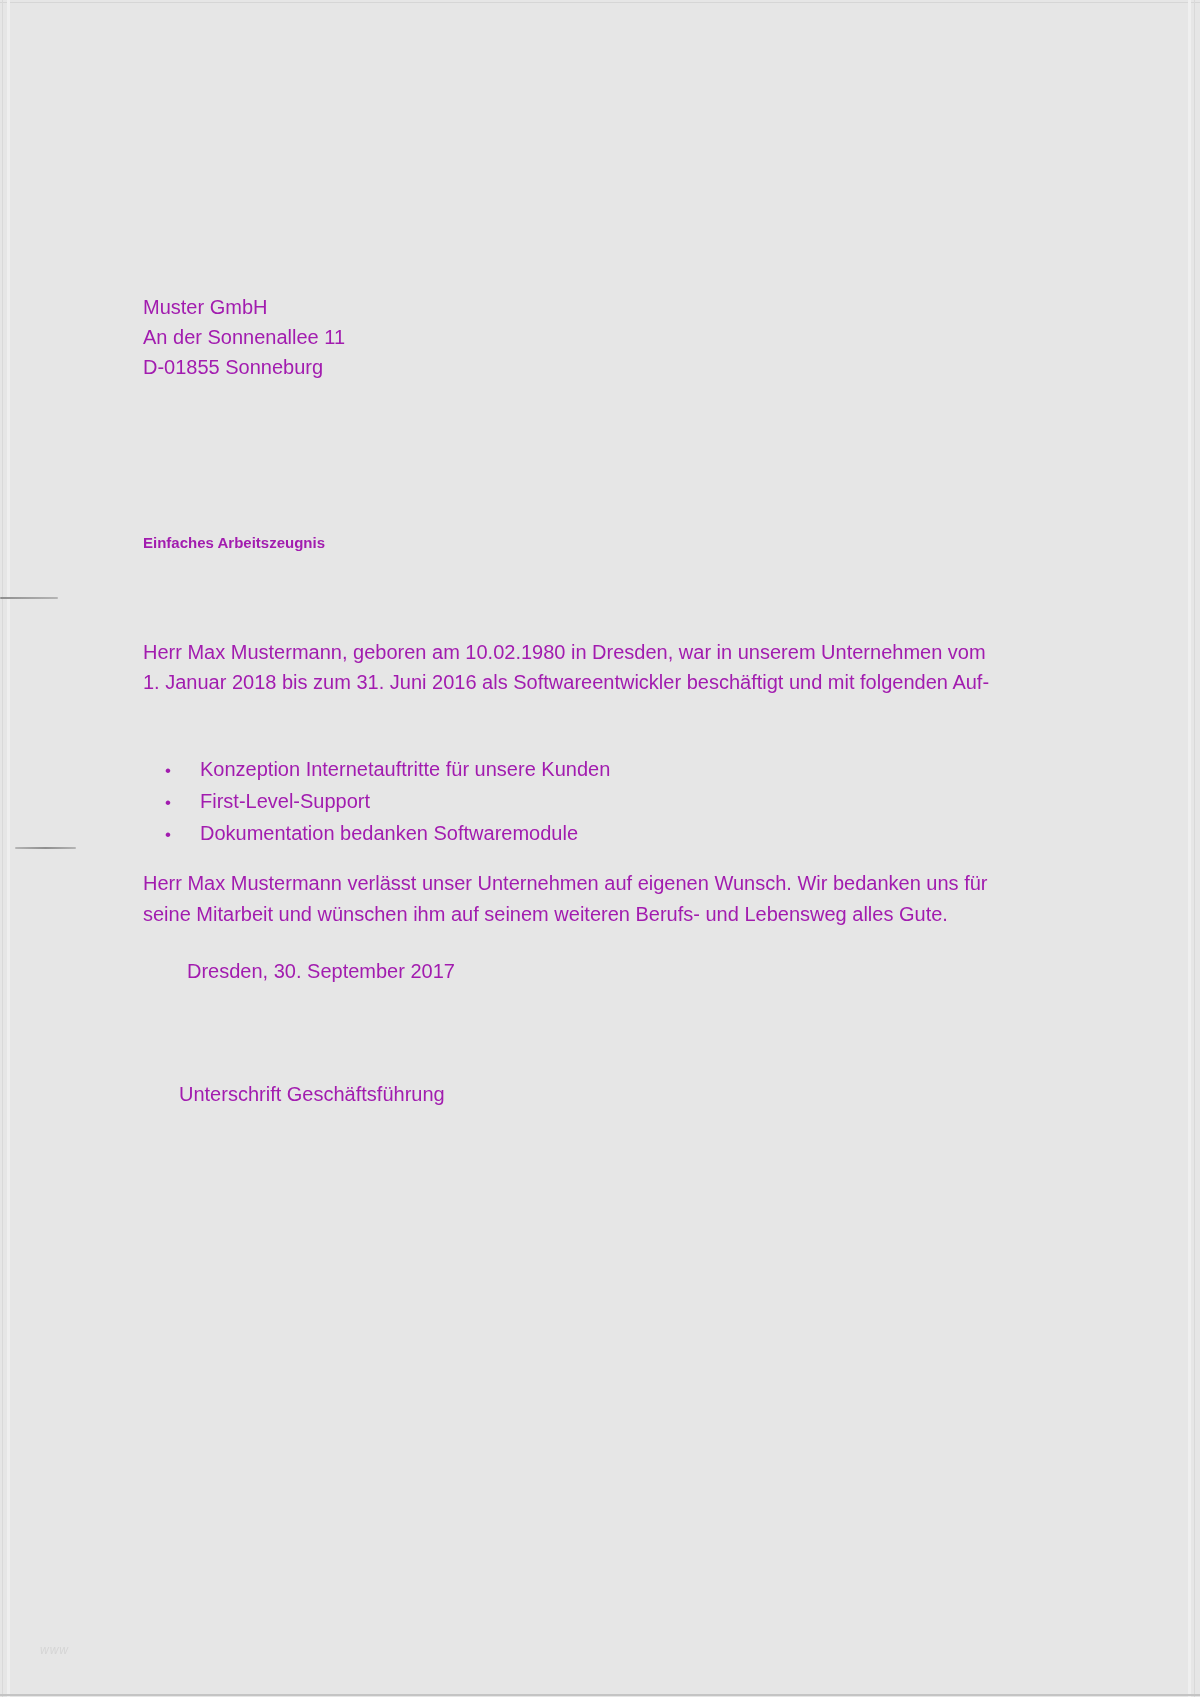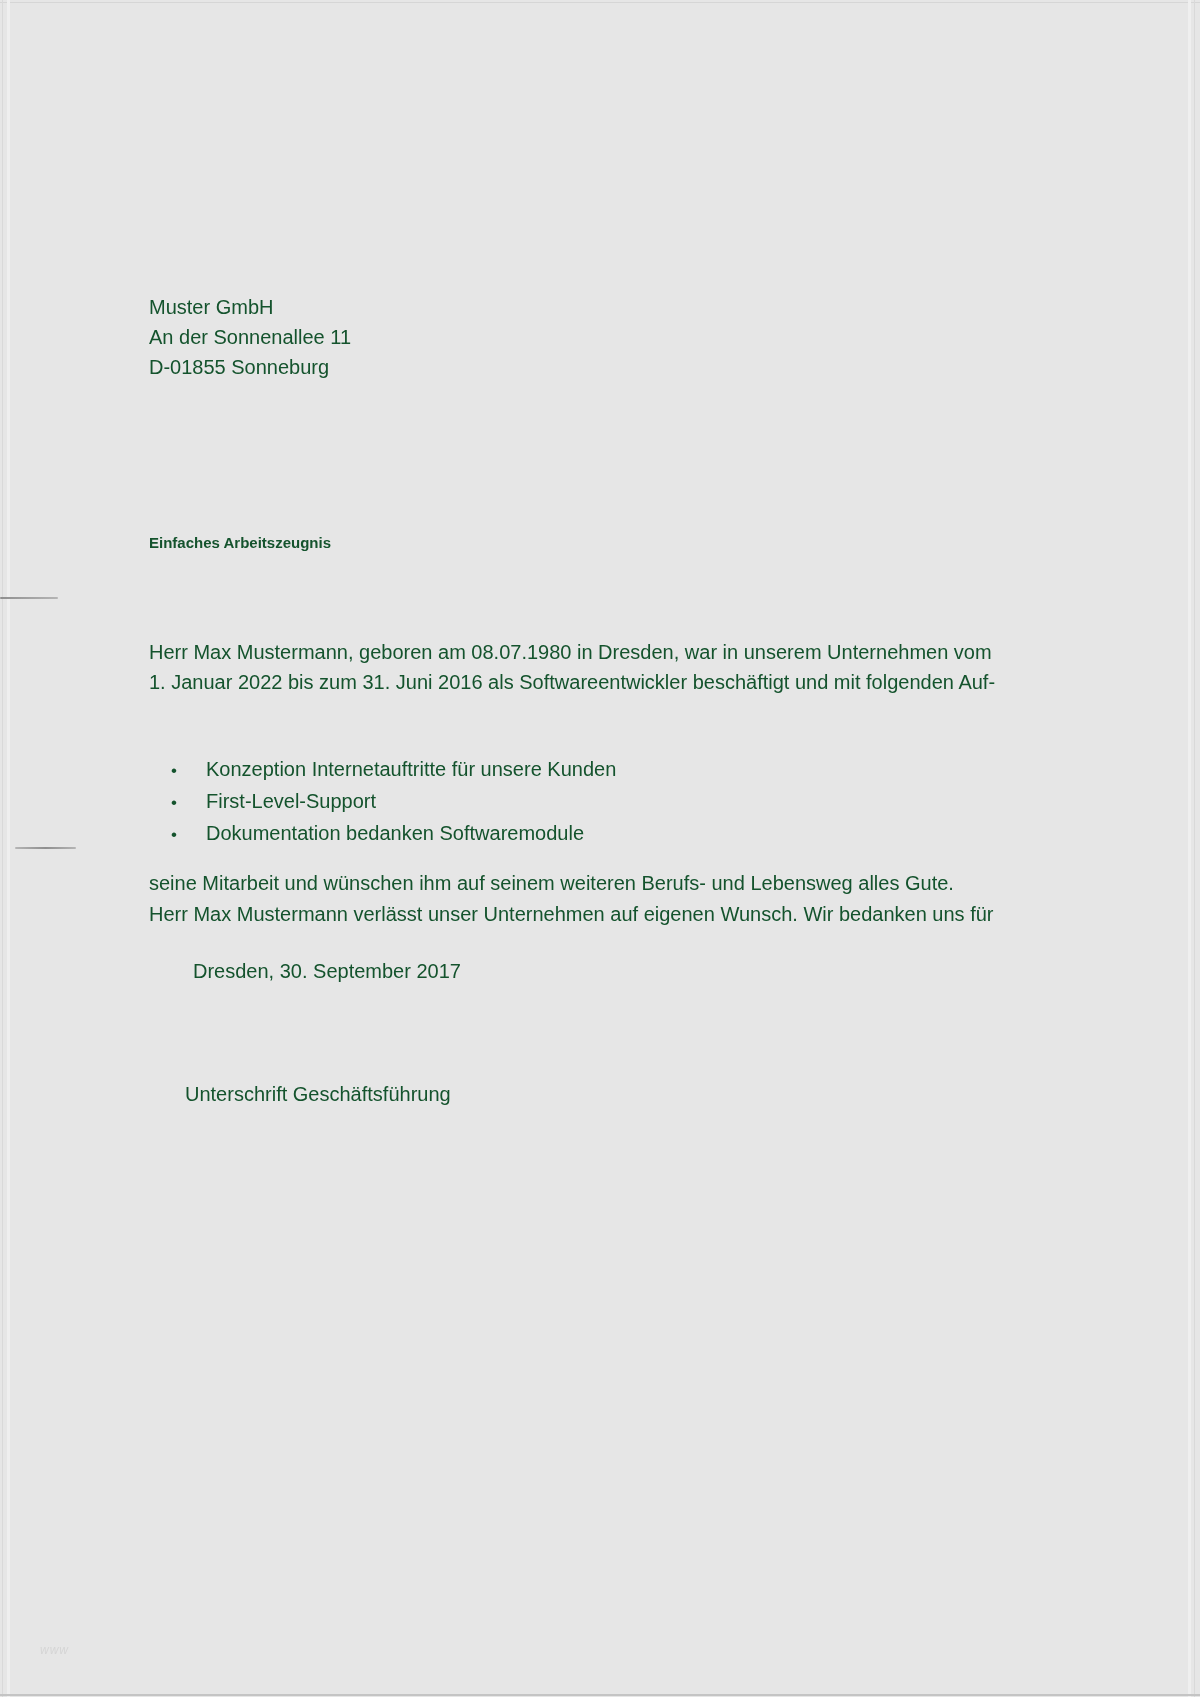--- a/index.html
+++ b/index.html
@@ -51,23 +51,23 @@
     border-radius: 1px;
   }
   .fold-mark-2 {
     position: absolute; left: 15px; top: 847px; width: 61px; height: 2px;
     background: linear-gradient(to right, #b5b5b5, #8f8f8f, #b5b5b5);
     border-radius: 1px;
   }
   
   .block {
     position: absolute;
-    left: 149px;
+    left: 143px;
     font-size: 20px;
-    color: #14532d;
+    color: #a21caf;
   }
   .line { white-space: nowrap; }
   .address {
     top: 292px;
     line-height: 30px;
   }
   .heading {
     top: 534px;
     font-size: 15px;
     font-weight: bold;
@@ -127,42 +127,42 @@
 
   <div class="block address">
     <div class="line">Muster GmbH</div>
     <div class="line">An der Sonnenallee 11</div>
     <div class="line">D-01855 Sonneburg</div>
   </div>
 
   <div class="block heading line">Einfaches Arbeitszeugnis</div>
 
   <div class="block intro">
-    <div class="line">Herr Max Mustermann, geboren am 08.07.1980 in Dresden, war in unserem Unternehmen vom</div>
-    <div class="line">1. Januar 2022 bis zum 31. Juni 2016 als Softwareentwickler beschäftigt und mit folgenden Auf-</div>
+    <div class="line">Herr Max Mustermann, geboren am 10.02.1980 in Dresden, war in unserem Unternehmen vom</div>
+    <div class="line">1. Januar 2018 bis zum 31. Juni 2016 als Softwareentwickler beschäftigt und mit folgenden Auf-</div>
   </div>
 
   <div class="block tasks">
     <div class="task-row">
       <span class="bullet-marker">•</span>
       <span class="line">Konzeption Internetauftritte für unsere Kunden</span>
     </div>
     <div class="task-row">
       <span class="bullet-marker">•</span>
       <span class="line">First-Level-Support</span>
     </div>
     <div class="task-row">
       <span class="bullet-marker">•</span>
       <span class="line">Dokumentation bedanken Softwaremodule</span>
     </div>
   </div>
 
   <div class="block closing">
+    <div class="line">Herr Max Mustermann verlässt unser Unternehmen auf eigenen Wunsch. Wir bedanken uns für</div>
     <div class="line">seine Mitarbeit und wünschen ihm auf seinem weiteren Berufs- und Lebensweg alles Gute.</div>
-    <div class="line">Herr Max Mustermann verlässt unser Unternehmen auf eigenen Wunsch. Wir bedanken uns für</div>
   </div>
 
   <div class="block date line">Dresden, 30. September 2017</div>
 
   <div class="block signature line">Unterschrift Geschäftsführung</div>
 
   <div class="watermark">www</div>
 
 </div>
 

